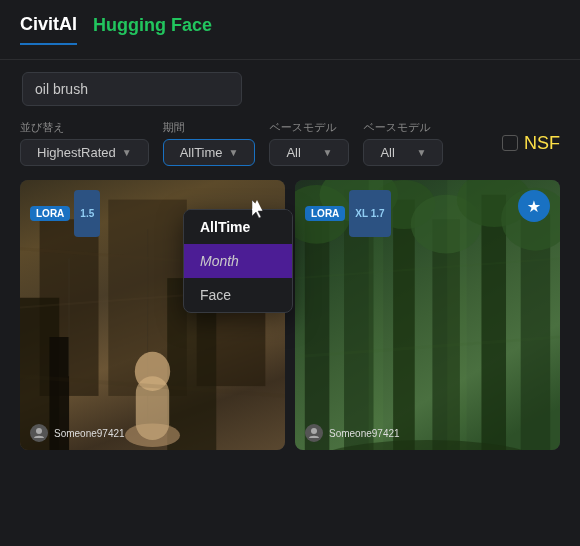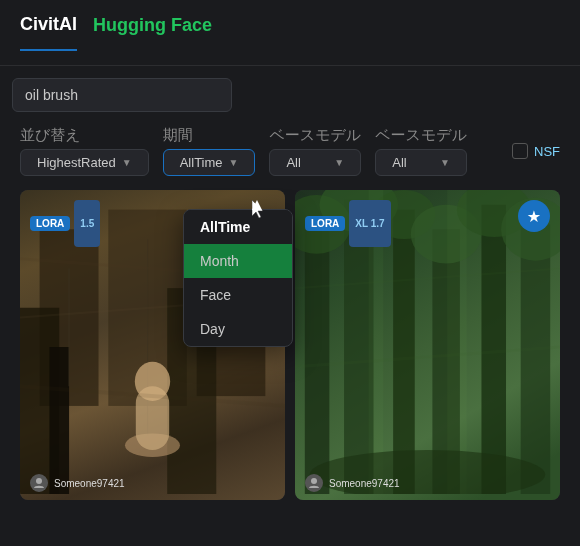--- a/index.html
+++ b/index.html
@@ -18,33 +18,33 @@
       display: flex;
       align-items: center;
       padding: 14px 20px;
       border-bottom: 1px solid #2c2d30;
       gap: 16px;
     }
     .nav-item {
       font-size: 18px;
       font-weight: 600;
       cursor: pointer;
-      padding-bottom: 14px;
+      padding-bottom: 8px;
     }
     .nav-item.active {
       color: #fff;
       border-bottom: 2px solid #1971c2;
     }
     .nav-item.inactive {
       color: #22c55e;
     }
 
     
     .search-area {
-      padding: 12px 12px 8px;
+      padding: 12px 22px 8px;
     }
     .search-input {
       background: #25262b;
       border: 1px solid #373a40;
       border-radius: 6px;
       color: #c9c9c9;
       font-size: 14px;
       padding: 8px 12px;
       width: 220px;
       outline: none;
@@ -56,21 +56,21 @@
       align-items: center;
       padding: 6px 20px 10px;
       gap: 14px;
     }
     .filter-group {
       display: flex;
       flex-direction: column;
       gap: 4px;
     }
     .filter-label {
-      font-size: 15px;
+      font-size: 11px;
       color: #888;
     }
     .filter-select {
       display: flex;
       align-items: center;
       background: #25262b;
       border: 1px solid #373a40;
       border-radius: 6px;
       padding: 5px 16px;
       font-size: 13px;
@@ -88,22 +88,22 @@
     .filter-select.open {
       border-color: #1971c2;
     }
 
     
     .nsf-check {
       display: flex;
       align-items: center;
       margin-left: auto;
       gap: 6px;
-      font-size: 13px;
-      color: #7dd3fc;
+      font-size: 18px;
+      color: #fde047;
     }
     .checkbox-box {
       width: 16px;
       height: 16px;
       border: 1.5px solid #555;
       border-radius: 3px;
       background: transparent;
     }
 
     
@@ -125,36 +125,37 @@
       color: #c9c9c9;
       cursor: pointer;
       transition: background 0.15s;
     }
     .dropdown-item.selected {
       color: #fff;
       font-weight: 600;
       background: #1c1d20;
     }
     .dropdown-item.hovered {
-      background: #15803d;
+      background: #4c1d95;
+      font-style: italic;
     }
 
     
     .image-grid {
       display: flex;
       gap: 10px;
       padding: 0 20px;
       margin-top: 4px;
     }
     .image-card {
       position: relative;
       border-radius: 8px;
       overflow: hidden;
       flex: 1;
-      height: 310px;
+      height: 270px;
       background: #2a2b2f;
     }
 
     
     .img-bg-1 {
       width: 100%;
       height: 100%;
       background: linear-gradient(160deg, #3a3220 0%, #5c4a2a 20%, #4a3d28 40%, #6b5535 60%, #3d3020 80%, #5a4830 100%);
       position: relative;
     }
@@ -403,20 +404,19 @@
       </div>
       <span>Someone97421</span>
     </div>
   </div>
 </div>
 
 <div class="dropdown-overlay">
   <div class="dropdown-item selected">AllTime</div>
   <div class="dropdown-item hovered">Month</div>
   <div class="dropdown-item">Face</div>
-  <div class="dropdown-item">Day</div>
 </div>
 
 <div class="cursor">
   <svg width="14" height="20" viewBox="0 0 14 20">
     <path d="M0 0 L0 16 L4 12 L7 18 L9 17 L6 11 L11 11 Z" fill="white" stroke="#333" stroke-width="0.5"></path>
   </svg>
 </div>
 
 </body></html>

